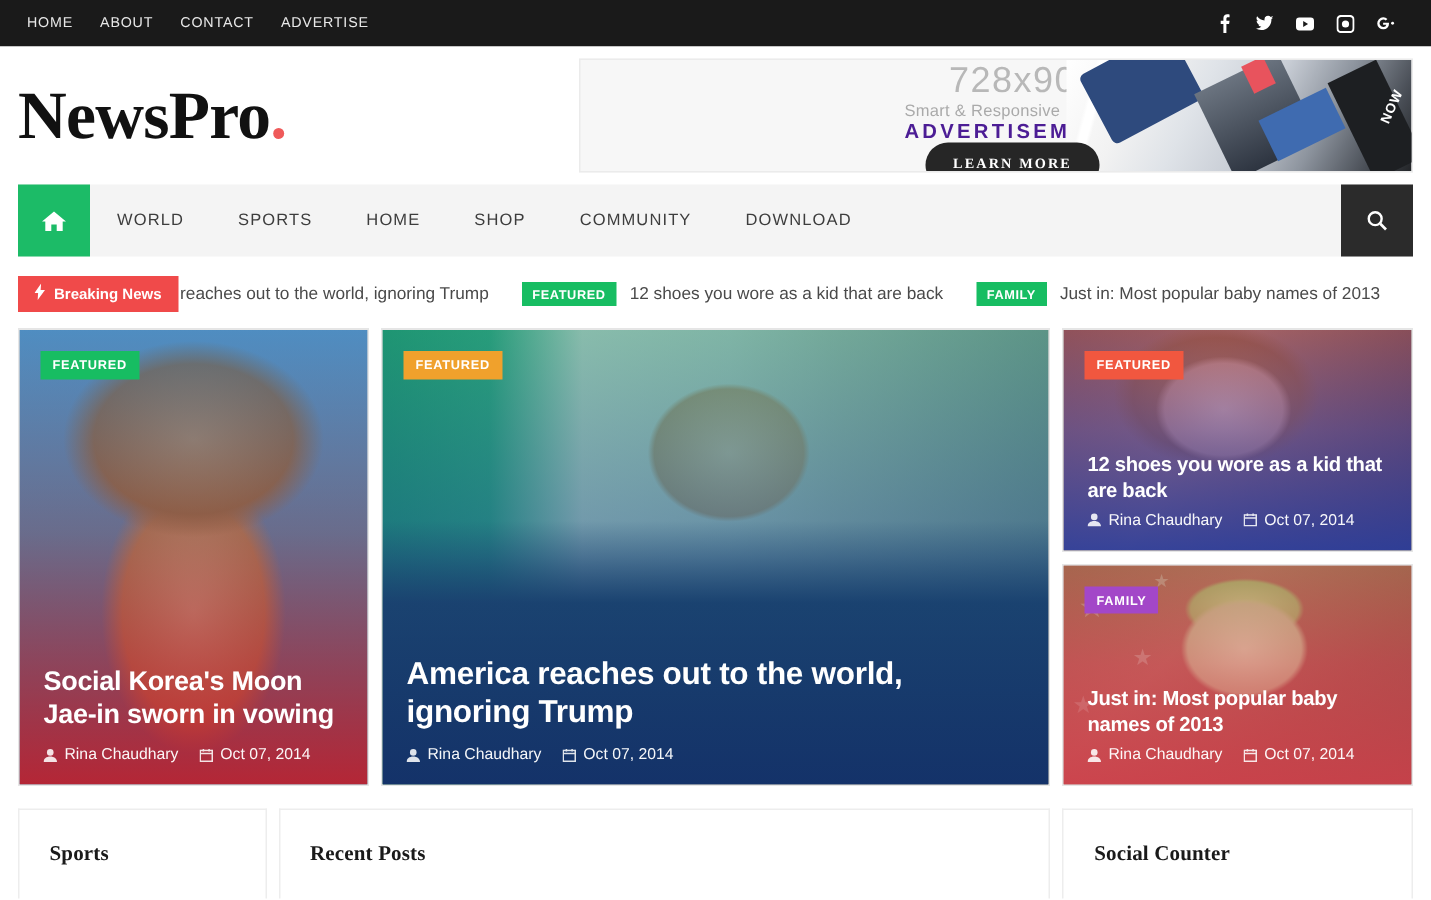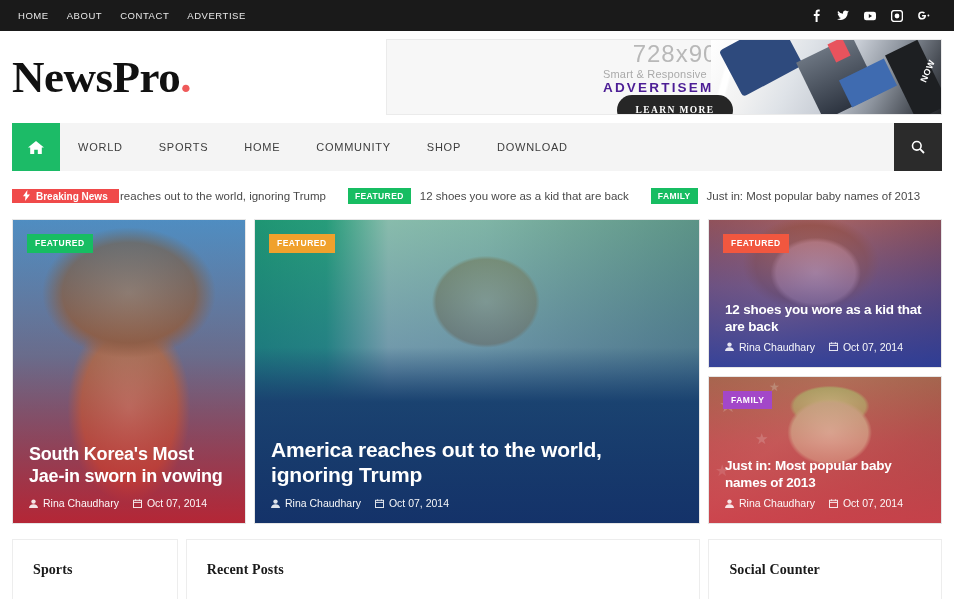--- a/index.html
+++ b/index.html
@@ -105,21 +105,21 @@
     margin-left: auto; width: 48px; background: #2b2b2b; color: #fff;
     display: flex; align-items: center; justify-content: center; font-size: 13px;
   }
 
   
   .ticker {
     margin: 12px 12px 0 12px; height: 26px; display: flex;
     align-items: center; overflow: hidden; position: relative;
   }
   .tk-badge {
-    background: #f04a4a; color: #fff; height: 14px; min-width: 97px;
+    background: #f04a4a; color: #fff; height: 24px; min-width: 97px;
     display: flex; align-items: center; gap: 6px; padding: 0 11px;
     font-size: 10px; font-weight: 700; white-space: nowrap; flex: none;
     position: relative; z-index: 2;
   }
   .tk-badge .bolt { font-size: 10px; }
   .tk-track {
     display: flex; align-items: center; gap: 10px; white-space: nowrap;
     margin-left: -14px;
   }
   .tk-item { display: flex; align-items: center; gap: 9px; padding-right: 12px; }
@@ -284,22 +284,22 @@
 <nav class="mainnav">
   <div class="nav-home">
     <svg width="16" height="15" viewBox="0 0 16 15">
         <path fill="#fff" d="M8 1 0 7.6h2.2V14h4V9.7h3.6V14h4V7.6H16z"></path>
       </svg>
   </div>
   <div class="nav-items">
     <a>WORLD</a>
     <a>SPORTS</a>
     <a>HOME</a>
+    <a>SHOP</a>
     <a>COMMUNITY</a>
-    <a>SHOP</a>
     <a>DOWNLOAD</a>
   </div>
   <div class="nav-search">
     <svg width="14" height="14" viewBox="0 0 14 14">
         <circle cx="5.8" cy="5.8" r="4.3" fill="none" stroke="#fff" stroke-width="1.6"></circle>
         <line x1="9.2" y1="9.2" x2="13" y2="13" stroke="#fff" stroke-width="1.8"></line>
       </svg>
   </div>
 </nav>
 
@@ -329,21 +329,21 @@
 </div>
 
 <section class="hero">
 
   <div class="col-left">
     <article class="card">
       <div class="photo ph-trump"></div>
       <div class="tint tint-red"></div>
       <div class="badge bd-green">FEATURED</div>
       <div class="body">
-        <div class="title">South Korea's Most Jae-in sworn in vowing</div>
+        <div class="title">Social Korea's Moon Jae-in sworn in vowing</div>
         <div class="meta">
           <span>
             <span class="ic">
               <svg width="9" height="9" viewBox="0 0 9 9">
                   <circle cx="4.5" cy="2.6" r="2.2" fill="#fff"></circle>
                   <path fill="#fff" d="M0 9c0-2.3 2-3.7 4.5-3.7S9 6.7 9 9z"></path>
                 </svg>
             </span>
             <span>Rina Chaudhary</span>
           </span>

